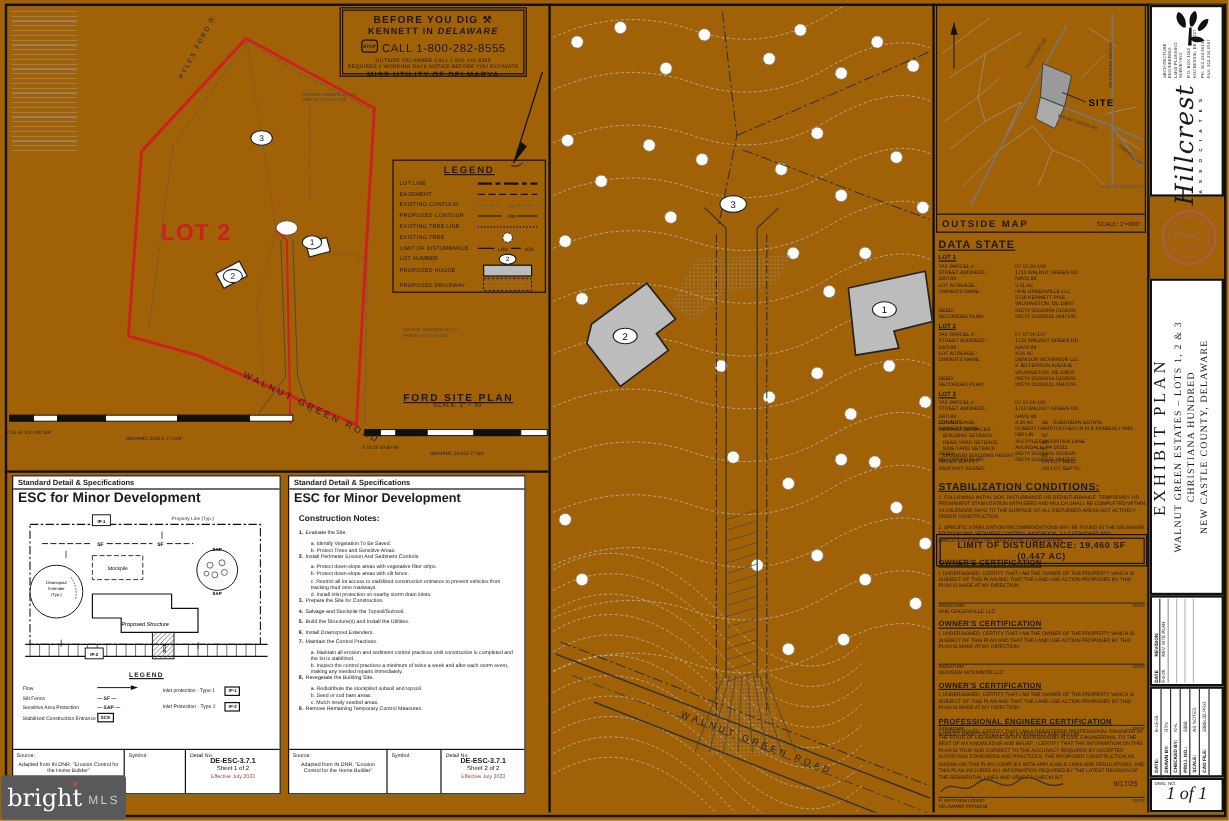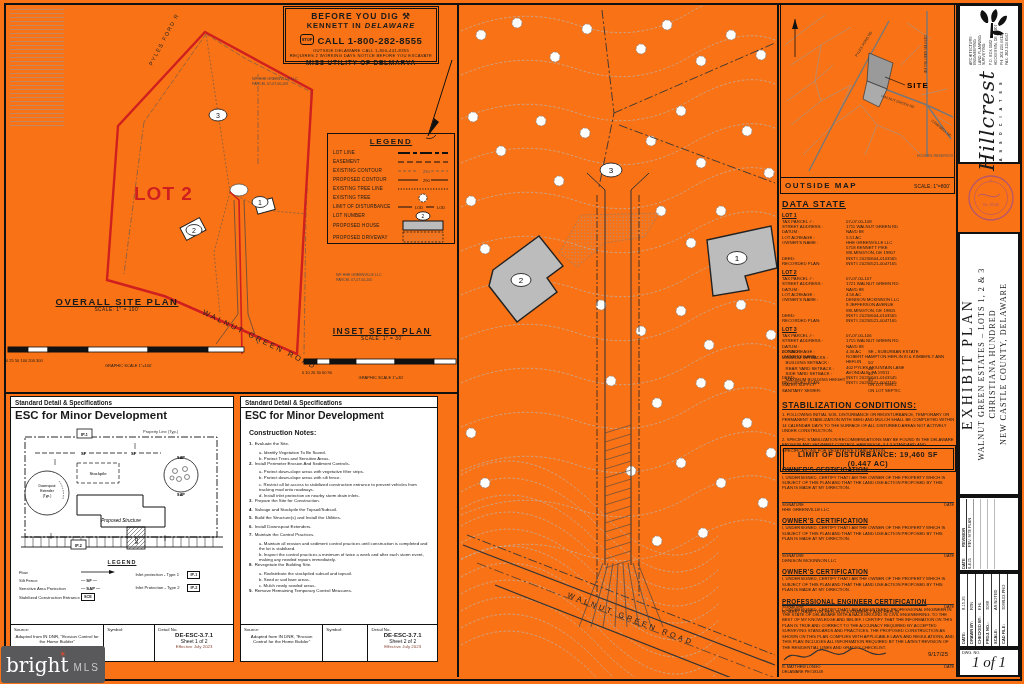--- a/index.html
+++ b/index.html
@@ -1,33 +1,33 @@
 <!DOCTYPE html>
 <html><head>
 <meta charset="utf-8">
 <style>
   html,body{margin:0;padding:0;background:#e9e9e6;}
-  #sheet{position:relative;width:1024px;height:684px;background:#f97316;overflow:hidden;
+  #sheet{position:relative;width:1024px;height:684px;background:#a16207;overflow:hidden;
          font-family:"Liberation Sans",sans-serif;color:#1a1a1a;}
   .abs{position:absolute;}
   .noint{cursor:default;}
   
   #frame{left:4px;top:3px;width:1014px;height:674px;border:2px solid #111;}
   .vline{width:2px;background:#111;}
   .hline{height:2px;background:#111;}
   
   #fineprint{left:10px;top:9px;width:54px;height:118px;opacity:.55;
     background:repeating-linear-gradient(#9a9a9a 0 1px,transparent 1px 4px);}
   
   #byd{left:283px;top:6px;width:152px;height:54px;border:1.5px solid #111;padding:1px;}
   #byd .inner{border:1px solid #111;width:100%;height:100%;box-sizing:border-box;text-align:center;padding-top:2px;}
   .byd1{font-size:8.5px;font-weight:bold;letter-spacing:1px;}
   .byd2{font-size:7.5px;font-weight:bold;letter-spacing:1px;}
   .byd2 i{font-style:italic;}
-  .bydcall{font-size:9.5px;font-weight:bold;letter-spacing:.5px;}
+  .bydcall{font-size:9.5px;font-weight:normal;letter-spacing:.5px;}
   .bydtiny{font-size:4.2px;letter-spacing:.3px;}
   .bydmiss{font-size:6.5px;font-weight:bold;letter-spacing:.8px;margin-top:1px;}
   .stop{display:inline-block;font-size:4px;font-weight:bold;border:1px solid #111;border-radius:3px;
         padding:2px 1px;transform:rotate(0);margin-right:3px;vertical-align:middle;}
   
   #legend{left:327px;top:133px;width:128px;height:111px;border:1.2px solid #111;padding:3px 5px;box-sizing:border-box;}
   #legend h4{margin:0 0 2px;font-size:8px;text-align:center;font-weight:bold;letter-spacing:1.5px;text-decoration:underline;}
   .lrow{display:flex;align-items:center;justify-content:space-between;height:9px;}
   .lrow .lab{font-size:4.6px;letter-spacing:.2px;white-space:nowrap;}
   .lrow .sym{width:52px;display:flex;align-items:center;justify-content:center;}
@@ -156,24 +156,20 @@
 
     <text x="128" y="186" font-size="19" font-weight="bold" fill="#cf1f1f" letter-spacing="1">LOT 2</text>
     <text transform="translate(196,300) rotate(26)" font-size="7.5" letter-spacing="2.5" fill="#222">WALNUT GREEN ROAD</text>
     <text transform="translate(146,52) rotate(-62)" font-size="5.5" letter-spacing="1.5" fill="#222">PYLES FORD ROAD</text>
     <text x="246" y="66" font-size="3.6" fill="#444">N/F HHE GREENVILLE LLC</text>
     <text x="246" y="70.5" font-size="3.6" fill="#444">PARCEL 07-07.00-109</text>
     <text x="330" y="262" font-size="3.6" fill="#444">N/F HHE GREENVILLE LLC</text>
     <text x="330" y="266.5" font-size="3.6" fill="#444">PARCEL 07-07.00-105</text>
   </svg>
 
-  <div class="abs" style="left:12px;top:296px;width:210px;text-align:center;">
-    <div class="pt-title">OVERALL SITE PLAN</div>
-    <div class="pt-scale">SCALE: 1" = 100'</div>
-  </div>
   <div class="abs" style="left:6px;top:340px;width:245px;">
     <svg width="240" height="8">
         <g stroke="#111" fill="#111">
       <rect x="2" y="1" width="20" height="5" fill="#111"></rect>
           <rect x="22" y="1" width="20" height="5" fill="#fff" stroke-width=".8"></rect>
       <rect x="42" y="1" width="40" height="5" fill="#111"></rect>
           <rect x="82" y="1" width="60" height="5" fill="#fff" stroke-width=".8"></rect>
       <rect x="142" y="1" width="60" height="5" fill="#111"></rect>
           <rect x="202" y="1" width="36" height="5" fill="#fff" stroke-width=".8"></rect>
     </g>
@@ -273,21 +269,21 @@
                 <circle cx="1" cy="1" r=".5" fill="#888"></circle>
               </pattern>
             </defs>
             <rect x="5" y="1" width="40" height="10" fill="url(#stip)" stroke="#111" stroke-width=".7" stroke-dasharray="2 1.5"></rect>
           </svg>
         </span>
       </div>
   </div>
 
   <div class="abs" style="left:306px;top:326px;width:152px;text-align:center;">
-    <div class="pt-title" style="font-size:8.5px;">INSET SEED PLAN</div>
+    <div class="pt-title" style="font-size:8.5px;">FORD SITE PLAN</div>
     <div class="pt-scale">SCALE: 1" = 30'</div>
   </div>
   <div class="abs" style="left:302px;top:352px;width:158px;">
     <svg width="156" height="8">
         <g stroke="#111">
       <rect x="2" y="1" width="13" height="5" fill="#111"></rect>
           <rect x="15" y="1" width="13" height="5" fill="#fff" stroke-width=".8"></rect>
       <rect x="28" y="1" width="26" height="5" fill="#111"></rect>
           <rect x="54" y="1" width="39" height="5" fill="#fff" stroke-width=".8"></rect>
       <rect x="93" y="1" width="39" height="5" fill="#111"></rect>

